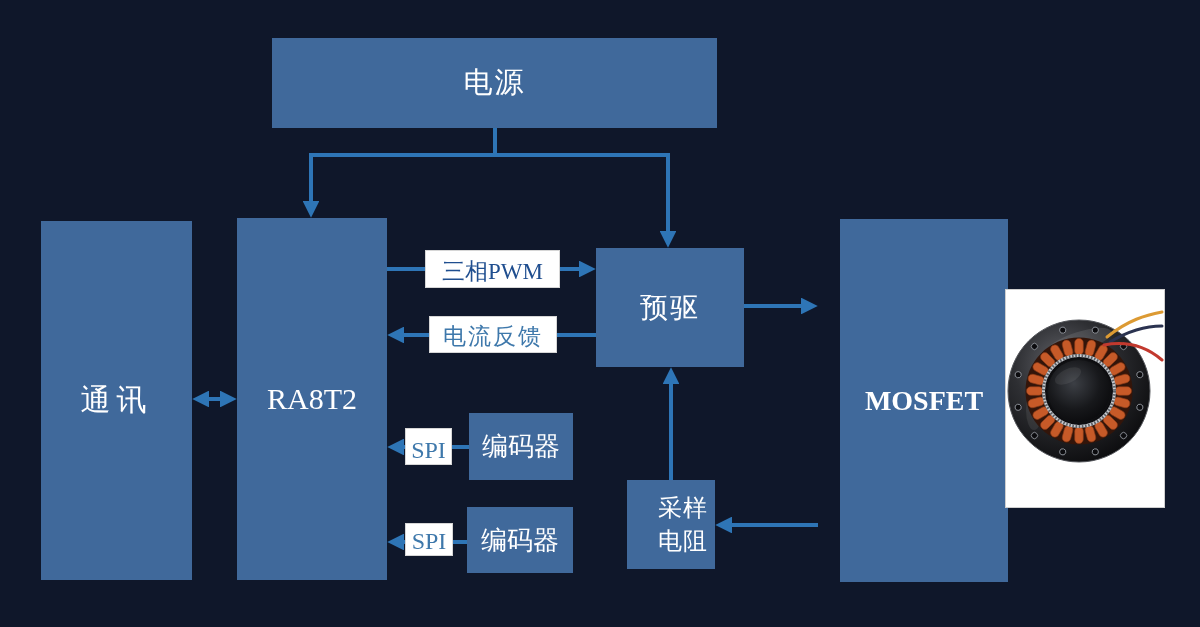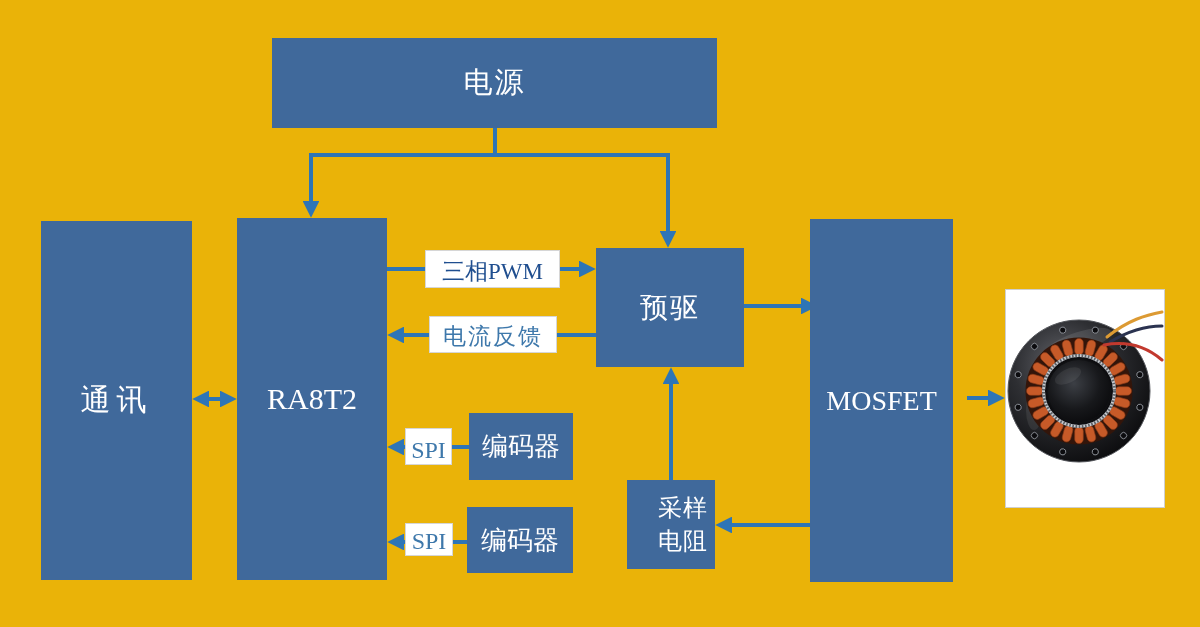--- a/index.html
+++ b/index.html
@@ -1,29 +1,29 @@
 <!DOCTYPE html>
 <html><head>
 <meta charset="utf-8">
 <style>
   html,body{margin:0;padding:0;background:#fff;}
-  .canvas{position:relative;width:1200px;height:627px;background:#eab308;overflow:hidden;
+  .canvas{position:relative;width:1200px;height:627px;background:#0f172a;overflow:hidden;
           font-family:"Liberation Serif","DejaVu Serif",serif;}
   .connectors{position:absolute;left:0;top:0;z-index:1;}
   .block{position:absolute;z-index:2;background:#40699b;color:#ffffff;
          display:flex;align-items:center;justify-content:center;text-align:center;
          letter-spacing:2px;box-sizing:border-box;}
   .tag{position:absolute;z-index:3;background:#ffffff;border:1px solid #d6d6d6;
        display:flex;align-items:flex-end;justify-content:center;white-space:nowrap;
        box-sizing:border-box;}
   #b-power    {left:272px;top:38px; width:445px;height:90px; font-size:29px;}
   #b-comm     {left:41px; top:221px;width:151px;height:359px;font-size:30px;letter-spacing:6px;}
   #b-mcu      {left:237px;top:218px;width:150px;height:362px;font-size:30px;letter-spacing:0;}
   #b-predriver{left:596px;top:248px;width:148px;height:119px;font-size:28px;}
-  #b-mosfet   {left:810px;top:219px;width:143px;height:363px;font-size:28px;letter-spacing:0;}
+  #b-mosfet   {left:840px;top:219px;width:168px;height:363px;font-size:28px;letter-spacing:0;font-weight:bold;}
   #b-sampling {left:627px;top:480px;width:88px; height:89px; font-size:24px;line-height:1.35;letter-spacing:1px;padding-left:24px;}
   #b-encoder1 {left:469px;top:413px;width:104px;height:67px; font-size:26px;letter-spacing:0;}
   #b-encoder2 {left:467px;top:507px;width:106px;height:66px; font-size:26px;letter-spacing:0;}
   #t-pwm      {left:425px;top:250px;width:135px;height:38px;font-size:23px;color:#1f4e8f;}
   #t-feedback {left:429px;top:316px;width:128px;height:37px;font-size:23px;color:#3e78ab;letter-spacing:2px;}
   #t-spi1     {left:405px;top:428px;width:47px; height:37px;font-size:24px;color:#3e78ab;}
   #t-spi2     {left:405px;top:523px;width:48px; height:33px;font-size:24px;color:#3e78ab;}
   .motor-frame{position:absolute;left:1005px;top:289px;width:160px;height:219px;z-index:2;
                background:#ffffff;border:1px solid #cfcfcf;box-sizing:border-box;}
   .motor-frame svg{display:block;}

